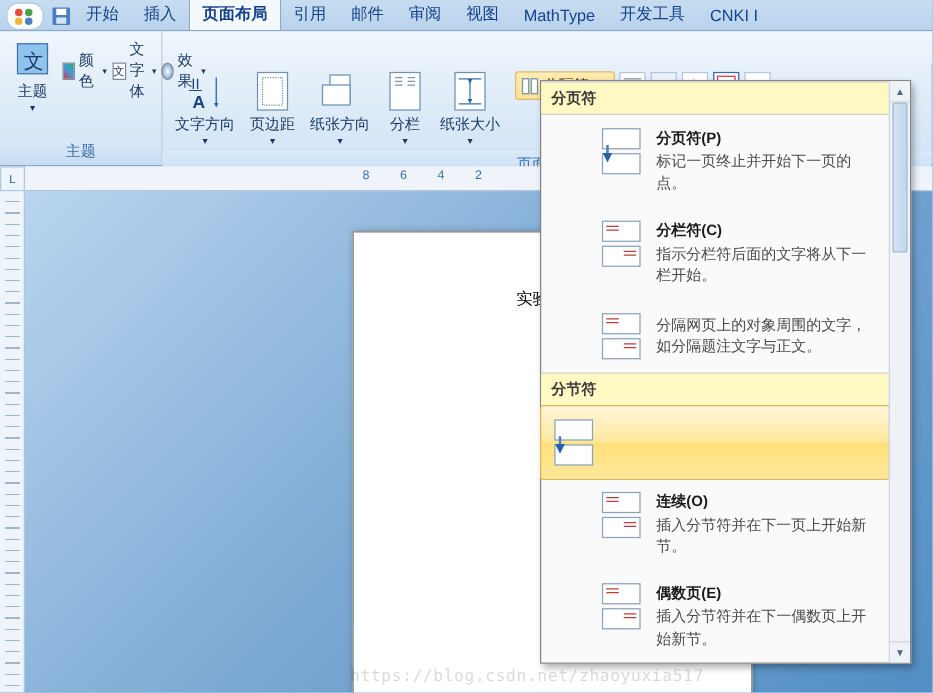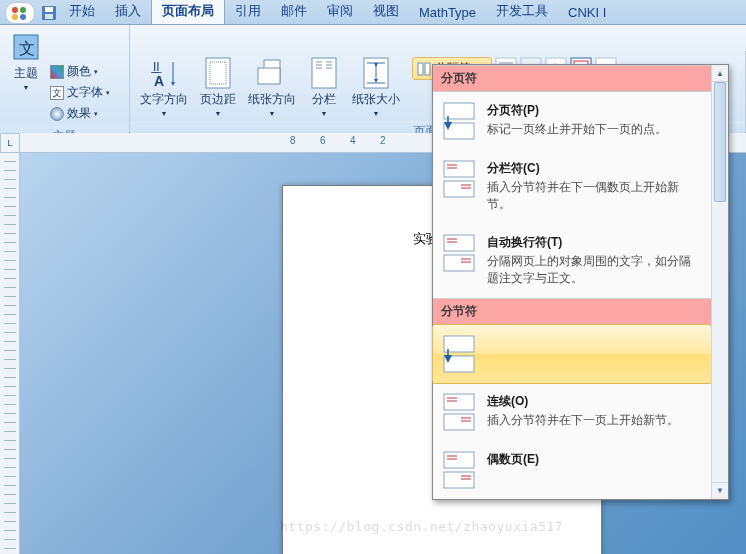--- a/index.html
+++ b/index.html
@@ -16,52 +16,52 @@
 
   
   .ribbon { height:108px; display:flex; background:linear-gradient(to bottom,#f0f6fc,#e0ecf8 50%,#d1e3f5); border-bottom:1px solid #8aa8c9; }
   .group { display:flex; flex-direction:column; border-right:1px solid #b8cee4; }
   .group-body { flex:1; display:flex; align-items:flex-start; padding:4px 6px; gap:4px; }
   .group-label { font-size:12px; color:#3b6ea5; text-align:center; padding:2px 0 2px 0; background:linear-gradient(to bottom,#d9e9f8,#c7dcf2); position:relative; }
   .big-btn { display:flex; flex-direction:column; align-items:center; gap:2px; padding:2px 4px 0 4px; cursor:pointer; }
   .big-btn .ic { width:32px; height:32px; display:flex; align-items:center; justify-content:center; }
   .big-btn .lbl { font-size:12px; color:#1b3a63; text-align:center; }
   .big-btn .chev { font-size:7px; color:#1b3a63; }
-  .mini-stack { display:flex; flex-direction:column; gap:4px; padding-top:2px;margin-top:32px; }
+  .mini-stack { display:flex; flex-direction:row; gap:4px; padding-top:2px; }
   .mini-stack .row { display:flex; align-items:center; gap:3px; font-size:12px; color:#1b3a63; cursor:pointer; }
   .mini-stack .sw { width:14px; height:14px; border:1px solid #7e8c9b; }
   .breaks-btn { height:23px; width:80px; border:1px solid #e3b86a; background:linear-gradient(#ffecb0,#ffe390); border-radius:3px; display:flex; align-items:center; gap:4px; padding:0 4px; font-size:12px; color:#2a2a2a; cursor:pointer; }
   .breaks-btn .chev { margin-left:auto; font-size:8px; color:#585858; }
 
   
   .workarea { position:absolute; top:133px; left:0; right:0; bottom:0; display:flex; }
   .corner { width:20px; height:20px; background:#eef4fa; border:1px solid #b0c6dd; display:flex; align-items:center; justify-content:center; font-size:9px; color:#2a5b8d; }
   .ruler-h { height:20px; background:#eef4fa; border-bottom:1px solid #b0c6dd; position:relative; color:#3b6ea5; font-size:10px; }
   .ruler-h span { position:absolute; top:2px; }
   .ruler-v { width:20px; background:#eef4fa; border-right:1px solid #b0c6dd; position:relative; }
   .left-col { display:flex; flex-direction:column; }
   .right-col { flex:1; display:flex; flex-direction:column; }
   .docwrap { flex:1; position:relative; background:#8fb7df; background:linear-gradient(135deg,#b9d5ef 0%,#7ba8d3 50%,#528ec4 100%); }
   .page { position:absolute; top:32px; left:262px; width:320px; height:520px; background:#fff; border:1px solid #7a7a7a; box-shadow:0 0 6px rgba(0,0,0,.25); }
   .page-text { position:absolute; top:44px; left:130px; font-size:13px; font-family:SimSun; }
 
   
   .dd { position:absolute; top:64px; left:432px; width:297px; background:#fafafa; border:1px solid #868686; box-shadow:2px 3px 6px rgba(0,0,0,.35); z-index:50; }
-  .dd-section { font-size:12px; color:#3a3a3a; font-weight:bold; background:#fca5a5; border-top:1px solid #cfcfcf; border-bottom:1px solid #cfcfcf; padding:4px 8px; }
-  .dd-item { display:flex; gap:12px; padding:10px 10px; cursor:pointer; }
+  .dd-section { font-size:12px; color:#3a3a3a; font-weight:bold; background:#fef9c3; border-top:1px solid #cfcfcf; border-bottom:1px solid #cfcfcf; padding:4px 8px; }
+  .dd-item { display:flex; gap:12px; padding:10px 10px; cursor:pointer;margin-left:38px; }
   .dd-item .thumb { width:32px; height:38px; flex-shrink:0; display:flex; align-items:center; justify-content:center; }
   .dd-item .txt { flex:1; }
   .dd-item .txt .t { font-size:12px; font-weight:bold; color:#1b1b1b; }
   .dd-item .txt .d { font-size:12px; color:#4a4a4a; margin-top:2px; line-height:1.45; }
   .dd-item.sel { background:linear-gradient(to bottom,#fff6d9,#ffe9a0 48%,#ffe07a 52%,#ffe79a); border:1px solid #e0b753; border-radius:3px; margin:-1px; }
   .scrollbar { position:absolute; top:0; right:0; width:17px; height:100%; background:#eef1f5; border-left:1px solid #cfd6de; }
   .scroll-arrow { height:17px; display:flex; align-items:center; justify-content:center; font-size:8px; color:#4c6a8e; border-bottom:1px solid #cfd6de; }
   .scroll-arrow.bot { border-bottom:none; border-top:1px solid #cfd6de; position:absolute; bottom:0; left:0; right:0; }
   .scroll-thumb { position:absolute; top:17px; left:2px; right:2px; height:120px; background:linear-gradient(to right,#d7e3f1,#c2d7ed); border:1px solid #9bb7d5; border-radius:2px; }
-  .watermark { position:absolute; bottom:20px; left:280px; font-size:13px; color:rgba(0,0,0,.15); font-family:monospace; letter-spacing:.5px; z-index:100; }
+  .watermark { position:absolute; bottom:5px; left:280px; font-size:13px; color:rgba(0,0,0,.15); font-family:monospace; letter-spacing:.5px; z-index:100; }
 </style>
 </head>
 <body>
 
 <div class="app">
 
   <div class="title-strip">
     <div class="office-btn">
       <svg viewBox="0 0 18 14">
           <circle cx="4" cy="4" r="3" fill="#e24a3b"></circle>
@@ -277,36 +277,35 @@
                 <rect x="1" y="1" width="30" height="16" fill="#fff" stroke="#8aa3bd"></rect>
                 <rect x="1" y="21" width="30" height="16" fill="#fff" stroke="#8aa3bd"></rect>
                 <line x1="4" y1="5" x2="14" y2="5" stroke="#c23a3a"></line>
                 <line x1="4" y1="8" x2="14" y2="8" stroke="#c23a3a"></line>
                 <line x1="18" y1="25" x2="28" y2="25" stroke="#c23a3a"></line>
                 <line x1="18" y1="28" x2="28" y2="28" stroke="#c23a3a"></line>
               </svg>
             </div>
             <div class="txt">
               <div class="t">分栏符(C)</div>
-              <div class="d">插入分节符并在下一偶数页上开始新节。</div>
+              <div class="d">指示分栏符后面的文字将从下一栏开始。</div>
             </div>
           </div>
           <div class="dd-item">
             <div class="thumb">
               <svg width="32" height="38">
                 <rect x="1" y="1" width="30" height="16" fill="#fff" stroke="#8aa3bd"></rect>
                 <rect x="1" y="21" width="30" height="16" fill="#fff" stroke="#8aa3bd"></rect>
                 <line x1="4" y1="5" x2="14" y2="5" stroke="#c23a3a"></line>
                 <line x1="4" y1="8" x2="14" y2="8" stroke="#c23a3a"></line>
                 <line x1="18" y1="25" x2="28" y2="25" stroke="#c23a3a"></line>
                 <line x1="18" y1="28" x2="28" y2="28" stroke="#c23a3a"></line>
               </svg>
             </div>
             <div class="txt">
-              <div class="t">自动换行符(T)</div>
               <div class="d">分隔网页上的对象周围的文字，如分隔题注文字与正文。</div>
             </div>
           </div>
         </div>
       <div class="dd-section">分节符</div>
       <div id="dd2">
           <div class="dd-item sel">
             <div class="thumb">
               <svg width="32" height="38">
                 <rect x="1" y="1" width="30" height="16" fill="#fff" stroke="#8aa3bd"></rect>
@@ -337,20 +336,21 @@
                 <rect x="1" y="1" width="30" height="16" fill="#fff" stroke="#8aa3bd"></rect>
                 <rect x="1" y="21" width="30" height="16" fill="#fff" stroke="#8aa3bd"></rect>
                 <line x1="4" y1="5" x2="14" y2="5" stroke="#c23a3a"></line>
                 <line x1="4" y1="8" x2="14" y2="8" stroke="#c23a3a"></line>
                 <line x1="18" y1="25" x2="28" y2="25" stroke="#c23a3a"></line>
                 <line x1="18" y1="28" x2="28" y2="28" stroke="#c23a3a"></line>
               </svg>
             </div>
             <div class="txt">
               <div class="t">偶数页(E)</div>
+              <div class="d">插入分节符并在下一偶数页上开始新节。</div>
             </div>
           </div>
         </div>
     </div>
     <div class="scrollbar">
       <div class="scroll-arrow">▲</div>
       <div class="scroll-thumb"></div>
       <div class="scroll-arrow bot">▼</div>
     </div>
   </div>

